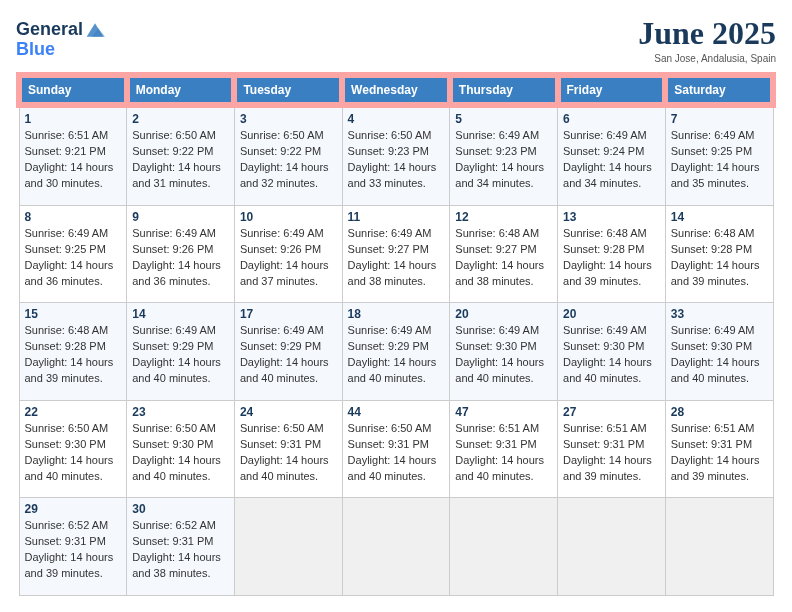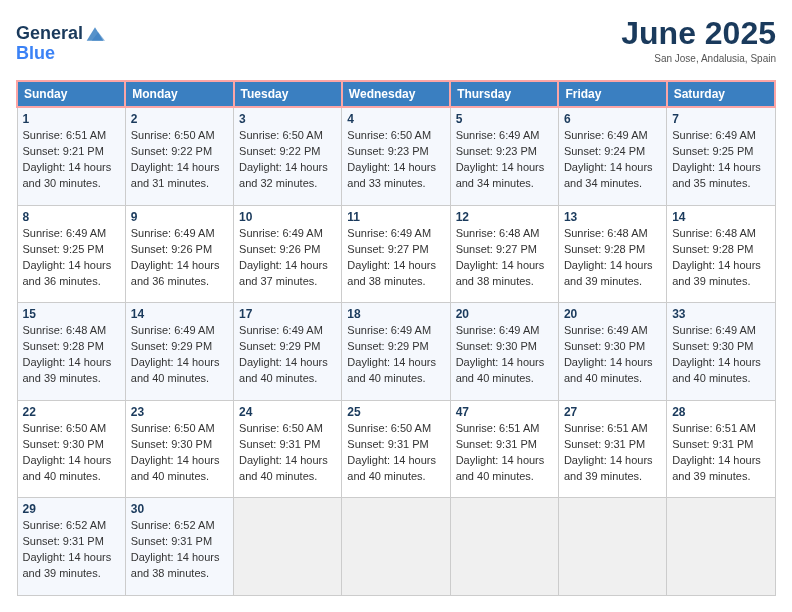--- a/index.html
+++ b/index.html
@@ -14,22 +14,22 @@
       width: 792px;
       height: 612px;
       background: #fff;
       padding: 16px;
       display: flex;
       flex-direction: column;
     }
     .header {
       display: flex;
       justify-content: space-between;
-      align-items: flex-end;
-      margin-bottom: 16px;
+      align-items: center;
+      margin-bottom: 8px;
     }
     .logo {
       display: flex;
       align-items: center;
     }
     .logo-text {
       font-size: 18px;
       font-weight: bold;
       color: #1a3a5c;
       line-height: 1.1;
@@ -43,38 +43,39 @@
       margin-left: 2px;
     }
     .title-block {
       text-align: right;
     }
     .month-title {
       font-size: 32px;
       font-weight: bold;
       color: #1a3a5c;
       line-height: 1.1;
+      font-family: Liberation Serif, serif;
     }
     .location {
       font-size: 10px;
       color: #555;
       margin-top: 2px;
     }
     .calendar {
       width: 100%;
       border-collapse: collapse;
       flex: 1;
     }
     .calendar thead th {
       background: #3a7fc1;
       color: #fff;
       font-size: 12px;
       font-weight: bold;
       padding: 5px 6px;
-      border: 2px solid #fca5a5;
+      border: 6px solid #fca5a5;
       text-align: left;
     }
     .calendar tbody td {
       border: 1px solid #ccc;
       vertical-align: top;
       padding: 4px 5px;
       font-size: 9.5px;
       color: #333;
       width: calc(100% / 7);
       background: #fff;
@@ -234,21 +235,21 @@
           </td>
           <td>
             <span class="day-num">23</span>
             <div class="day-info">Sunrise: 6:50 AM<br>Sunset: 9:30 PM<br>Daylight: 14 hours and 40 minutes.</div>
           </td>
           <td>
             <span class="day-num">24</span>
             <div class="day-info">Sunrise: 6:50 AM<br>Sunset: 9:31 PM<br>Daylight: 14 hours and 40 minutes.</div>
           </td>
           <td>
-            <span class="day-num">25</span>
+            <span class="day-num">44</span>
             <div class="day-info">Sunrise: 6:50 AM<br>Sunset: 9:31 PM<br>Daylight: 14 hours and 40 minutes.</div>
           </td>
           <td>
             <span class="day-num">47</span>
             <div class="day-info">Sunrise: 6:51 AM<br>Sunset: 9:31 PM<br>Daylight: 14 hours and 40 minutes.</div>
           </td>
           <td>
             <span class="day-num">27</span>
             <div class="day-info">Sunrise: 6:51 AM<br>Sunset: 9:31 PM<br>Daylight: 14 hours and 39 minutes.</div>
           </td>

